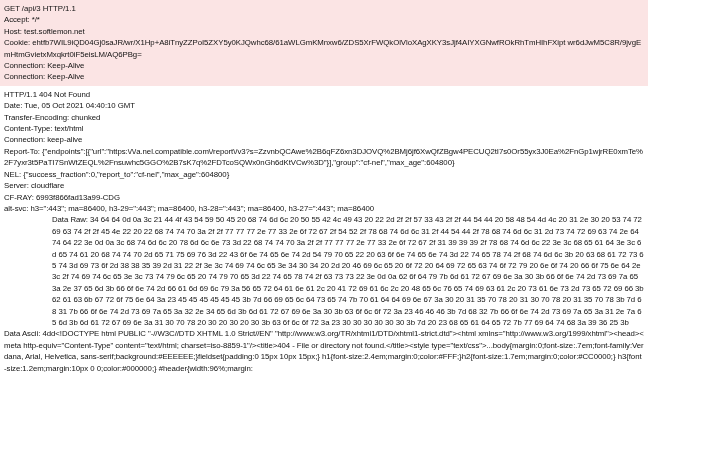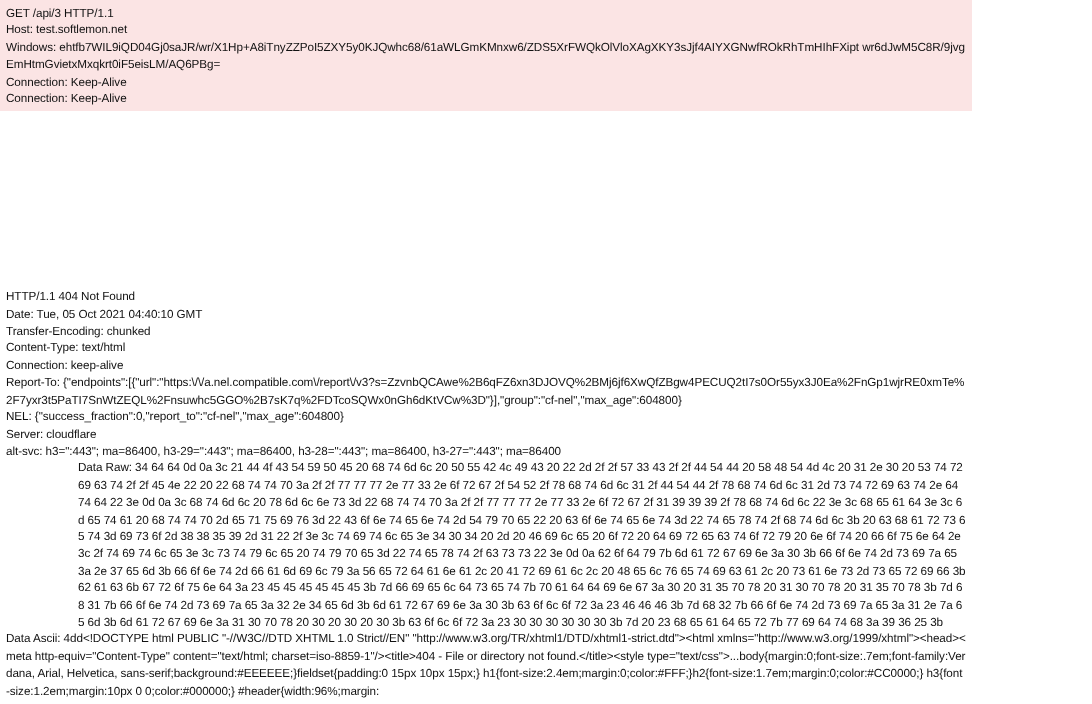--- a/index.html
+++ b/index.html
@@ -14,21 +14,20 @@
     font-size: 7.8px;
     color: #111111;
     overflow: hidden;
   }
   .viewer {
     width: 648px;
     height: 469px;
     box-sizing: border-box;
     display: flex;
     flex-direction: column;
-    justify-content: space-between;
   }
   .block {
     box-sizing: border-box;
     padding: 3px 4px 3px 4px;
     width: 100%;
   }
   .block.request {
     background: #fbe4e4;
   }
   .block.response {
@@ -54,35 +53,37 @@
     letter-spacing: -0.05px;
   }
 </style>
 </head>
 <body>
 
 <div class="viewer">
 
   <div class="block request">
     <div class="line">GET /api/3 HTTP/1.1</div>
+    <div class="line">Accept: */*</div>
     <div class="line">Host: test.softlemon.net</div>
-    <div class="line">Windows: ehtfb7WIL9iQD04Gj0saJR/wr/X1Hp+A8iTnyZZPoI5ZXY5y0KJQwhc68/61aWLGmKMnxw6/ZDS5XrFWQkOlVloXAgXKY3sJjf4AIYXGNwfROkRhTmHIhFXipt wr6dJwM5C8R/9jvgEmHtmGvietxMxqkrt0iF5eisLM/AQ6PBg=</div>
+    <div class="line">Cookie: ehtfb7WIL9iQD04Gj0saJR/wr/X1Hp+A8iTnyZZPoI5ZXY5y0KJQwhc68/61aWLGmKMnxw6/ZDS5XrFWQkOlVloXAgXKY3sJjf4AIYXGNwfROkRhTmHIhFXipt wr6dJwM5C8R/9jvgEmHtmGvietxMxqkrt0iF5eisLM/AQ6PBg=</div>
     <div class="line">Connection: Keep-Alive</div>
     <div class="line">Connection: Keep-Alive</div>
   </div>
 
   <div class="block response">
     <div class="line">HTTP/1.1 404 Not Found</div>
     <div class="line">Date: Tue, 05 Oct 2021 04:40:10 GMT</div>
     <div class="line">Transfer-Encoding: chunked</div>
     <div class="line">Content-Type: text/html</div>
     <div class="line">Connection: keep-alive</div>
     <div class="line">Report-To: {"endpoints":[{"url":"https:\/\/a.nel.compatible.com\/report\/v3?s=ZzvnbQCAwe%2B6qFZ6xn3DJOVQ%2BMj6jf6XwQfZBgw4PECUQ2tI7s0Or55yx3J0Ea%2FnGp1wjrRE0xmTe%2F7yxr3t5PaTI7SnWtZEQL%2Fnsuwhc5GGO%2B7sK7q%2FDTcoSQWx0nGh6dKtVCw%3D"}],"group":"cf-nel","max_age":604800}</div>
     <div class="line">NEL: {"success_fraction":0,"report_to":"cf-nel","max_age":604800}</div>
     <div class="line">Server: cloudflare</div>
+    <div class="line">CF-RAY: 6993f866fad13a99-CDG</div>
     <div class="line">alt-svc: h3=":443"; ma=86400, h3-29=":443"; ma=86400, h3-28=":443"; ma=86400, h3-27=":443"; ma=86400</div>
 
     <div class="hexdump"><span>Data Raw: </span><span>34 64 64 0d 0a 3c 21 44 4f 43 54 59 50 45 20 68 74 6d 6c 20 50 55 42 4c 49 43 20 22 2d 2f 2f 57 33 43 2f 2f 44 54 44 20 58 48 54 4d 4c 20 31 2e 30 20 53 74 72 69 63 74 2f 2f 45 4e 22 20 22 68 74 74 70 3a 2f 2f 77 77 77 2e 77 33 2e 6f 72 67 2f 54 52 2f 78 68 74 6d 6c 31 2f 44 54 44 2f 78 68 74 6d 6c 31 2d 73 74 72 69 63 74 2e 64 74 64 22 3e 0d 0a 3c 68 74 6d 6c 20 78 6d 6c 6e 73 3d 22 68 74 74 70 3a 2f 2f 77 77 77 2e 77 33 2e 6f 72 67 2f 31 39 39 39 2f 78 68 74 6d 6c 22 3e 3c 68 65 61 64 3e 3c 6d 65 74 61 20 68 74 74 70 2d 65 71 75 69 76 3d 22 43 6f 6e 74 65 6e 74 2d 54 79 70 65 22 20 63 6f 6e 74 65 6e 74 3d 22 74 65 78 74 2f 68 74 6d 6c 3b 20 63 68 61 72 73 65 74 3d 69 73 6f 2d 38 38 35 39 2d 31 22 2f 3e 3c 74 69 74 6c 65 3e 34 30 34 20 2d 20 46 69 6c 65 20 6f 72 20 64 69 72 65 63 74 6f 72 79 20 6e 6f 74 20 66 6f 75 6e 64 2e 3c 2f 74 69 74 6c 65 3e 3c 73 74 79 6c 65 20 74 79 70 65 3d 22 74 65 78 74 2f 63 73 73 22 3e 0d 0a 62 6f 64 79 7b 6d 61 72 67 69 6e 3a 30 3b 66 6f 6e 74 2d 73 69 7a 65 3a 2e 37 65 6d 3b 66 6f 6e 74 2d 66 61 6d 69 6c 79 3a 56 65 72 64 61 6e 61 2c 20 41 72 69 61 6c 2c 20 48 65 6c 76 65 74 69 63 61 2c 20 73 61 6e 73 2d 73 65 72 69 66 3b 62 61 63 6b 67 72 6f 75 6e 64 3a 23 45 45 45 45 45 45 3b 7d 66 69 65 6c 64 73 65 74 7b 70 61 64 64 69 6e 67 3a 30 20 31 35 70 78 20 31 30 70 78 20 31 35 70 78 3b 7d 68 31 7b 66 6f 6e 74 2d 73 69 7a 65 3a 32 2e 34 65 6d 3b 6d 61 72 67 69 6e 3a 30 3b 63 6f 6c 6f 72 3a 23 46 46 46 3b 7d 68 32 7b 66 6f 6e 74 2d 73 69 7a 65 3a 31 2e 7a 65 6d 3b 6d 61 72 67 69 6e 3a 31 30 70 78 20 30 20 30 20 30 3b 63 6f 6c 6f 72 3a 23 30 30 30 30 30 30 3b 7d 20 23 68 65 61 64 65 72 7b 77 69 64 74 68 3a 39 36 25 3b</span></div>
 
     <div class="ascii"><span>Data Ascii: </span><span>4dd&lt;!DOCTYPE html PUBLIC "-//W3C//DTD XHTML 1.0 Strict//EN" "http://www.w3.org/TR/xhtml1/DTD/xhtml1-strict.dtd"&gt;&lt;html xmlns="http://www.w3.org/1999/xhtml"&gt;&lt;head&gt;&lt;meta http-equiv="Content-Type" content="text/html; charset=iso-8859-1"/&gt;&lt;title&gt;404 - File or directory not found.&lt;/title&gt;&lt;style type="text/css"&gt;...body{margin:0;font-size:.7em;font-family:Verdana, Arial, Helvetica, sans-serif;background:#EEEEEE;}fieldset{padding:0 15px 10px 15px;} h1{font-size:2.4em;margin:0;color:#FFF;}h2{font-size:1.7em;margin:0;color:#CC0000;} h3{font-size:1.2em;margin:10px 0 0;color:#000000;} #header{width:96%;margin:</span></div>
   </div>
 
 </div>
 
 </body></html>

